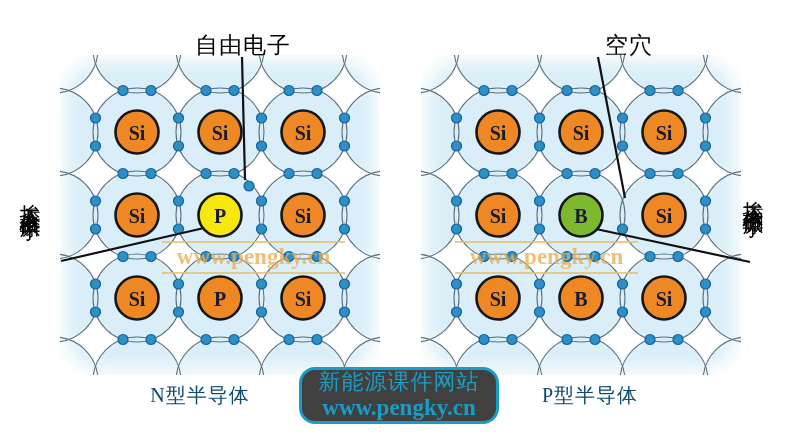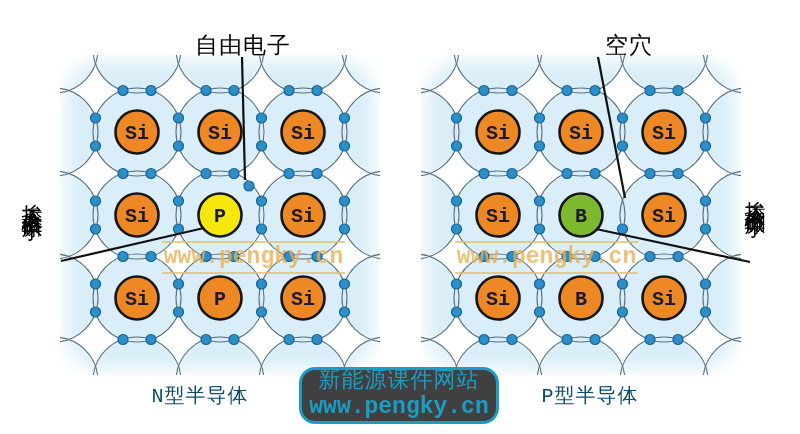--- a/index.html
+++ b/index.html
@@ -1,18 +1,18 @@
 <!DOCTYPE html>
 <html><head>
 <meta charset="utf-8">
 <style>
   html,body{margin:0;padding:0;background:#fff;}
   #stage{
     position:relative;width:800px;height:434px;background:#ffffff;overflow:hidden;
-    font-family:Liberation Mono, monospace;
+    font-family:Liberation Serif, serif;
   }
   .lattice{position:absolute;width:320px;height:320px;top:55px;}
   #lattice-n{left:60px;}
   #lattice-p{left:421px;}
   .top-label{
     position:absolute;top:30px;transform:translateX(-50%);
     font-size:23px;color:#000;white-space:nowrap;letter-spacing:1px;
   }
   #free-electron-label{left:243px;}
   #hole-label{left:629px;}

